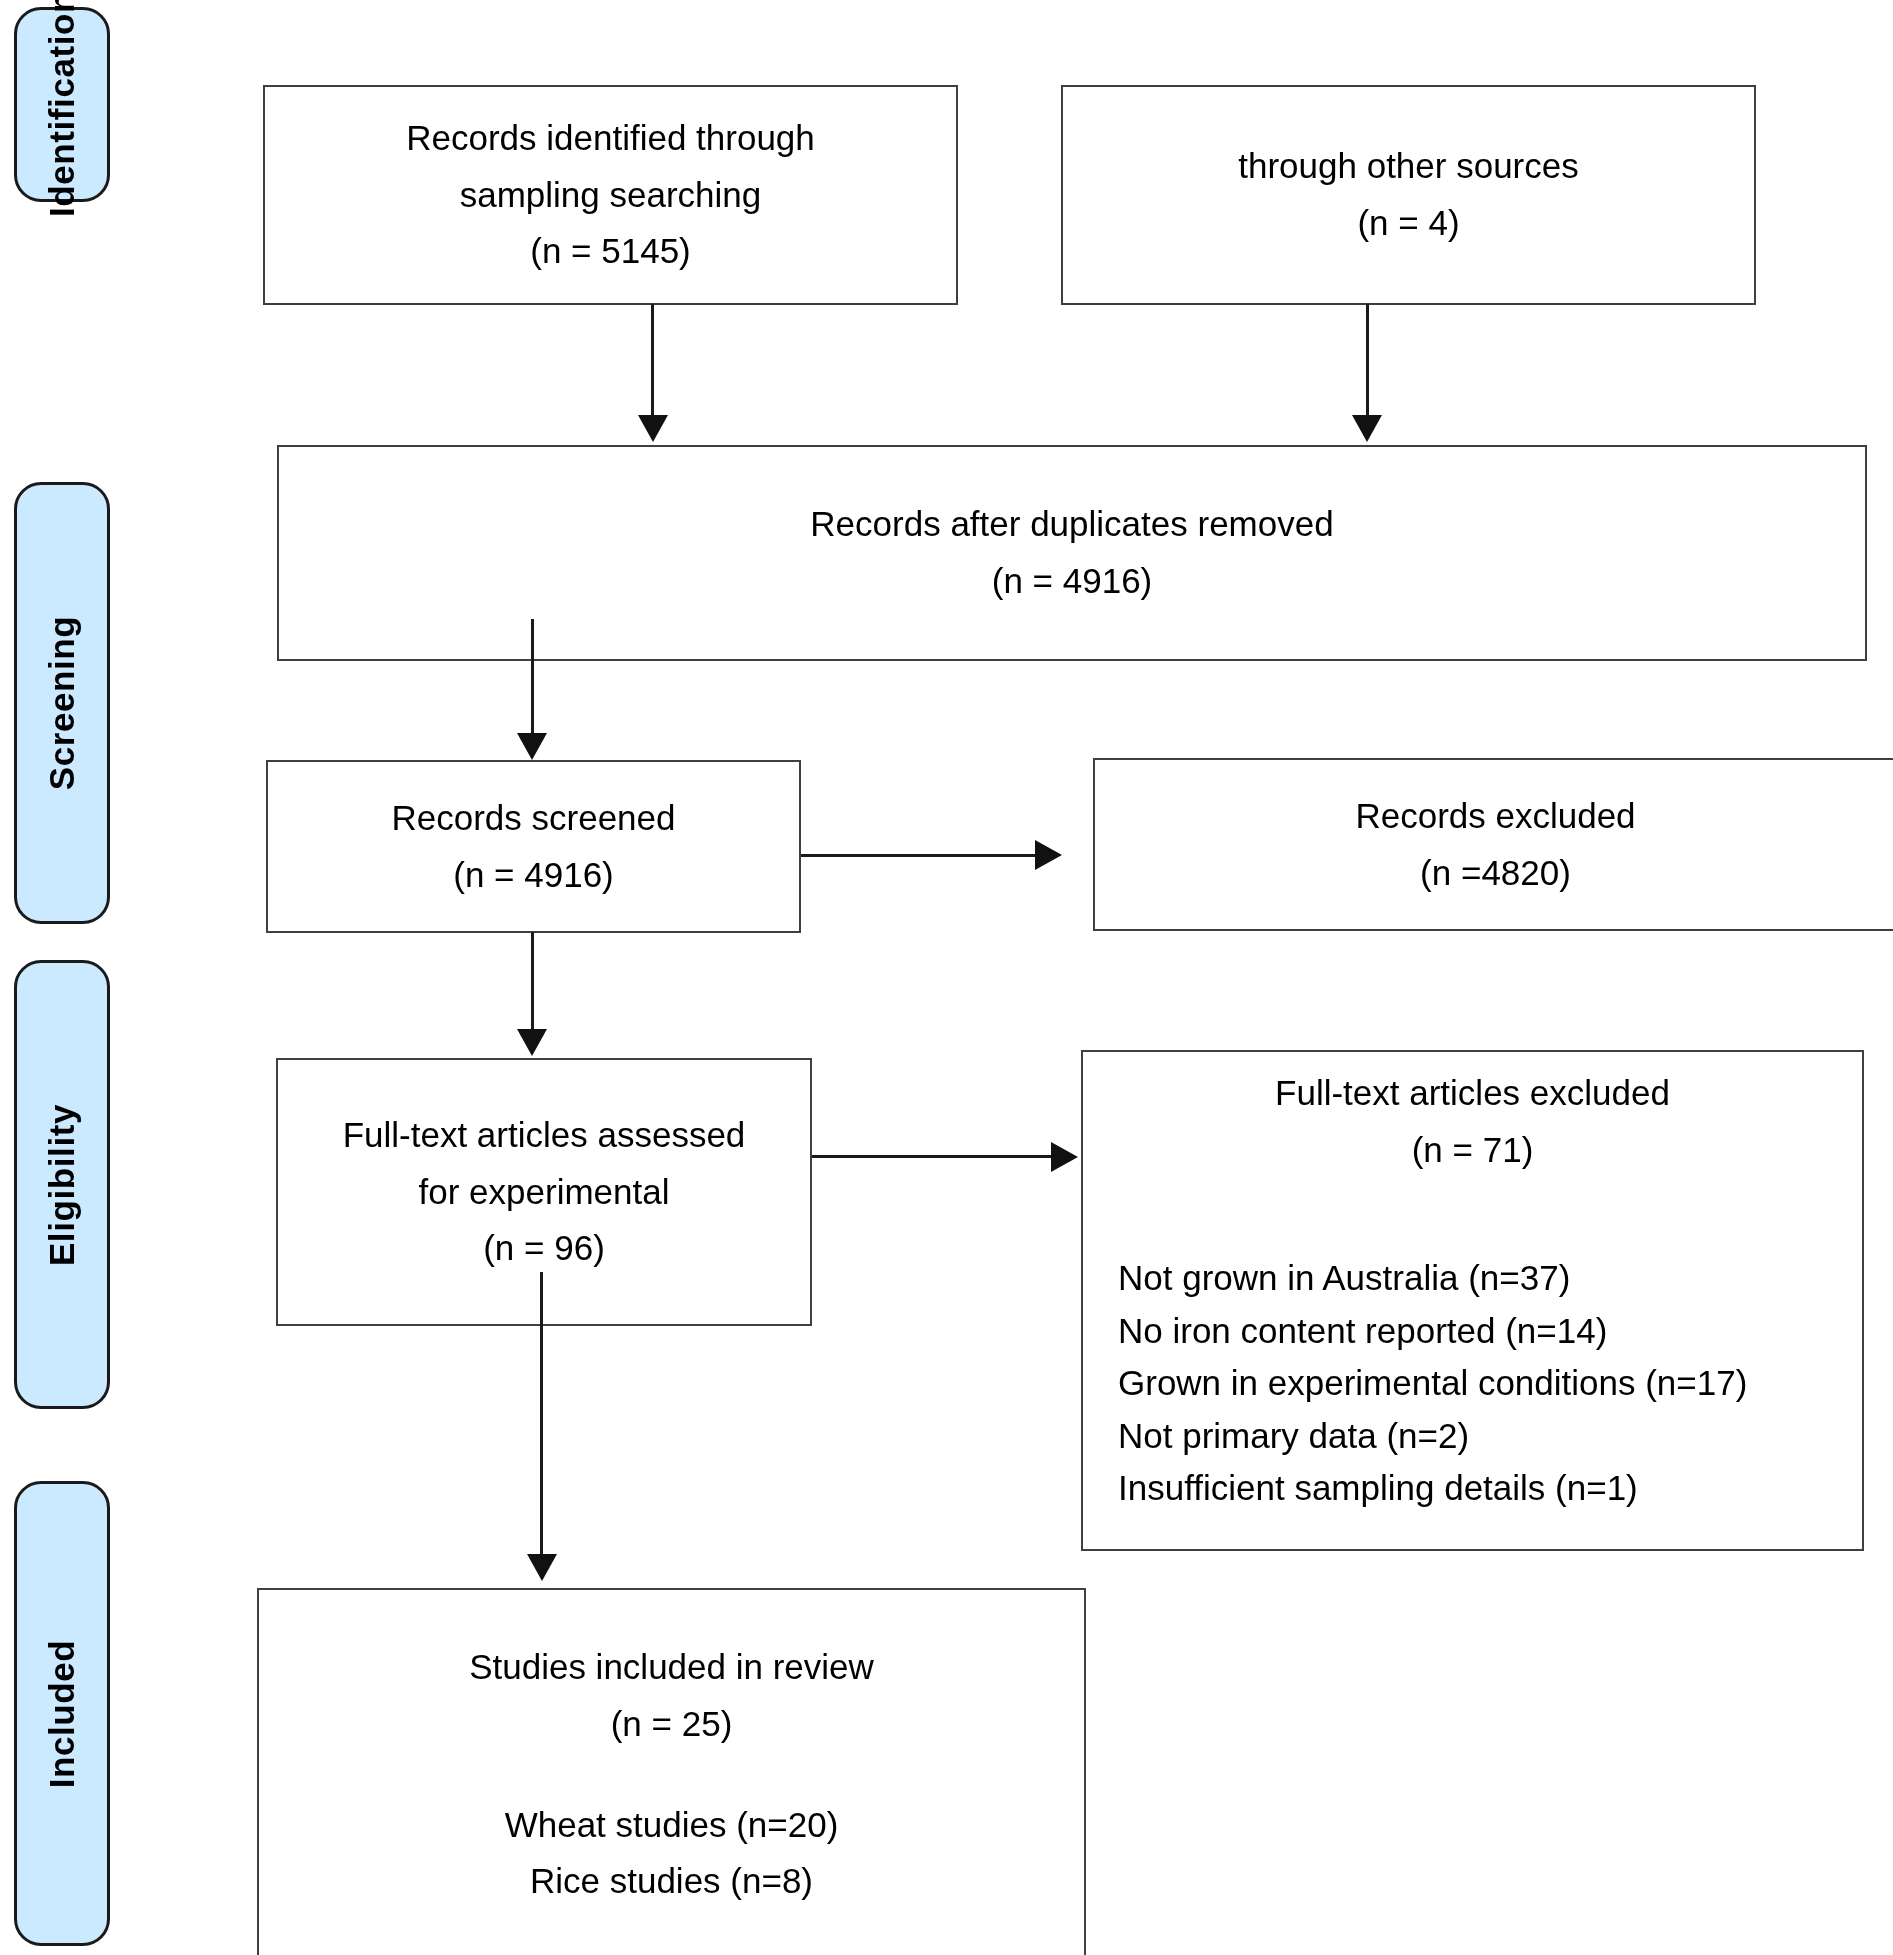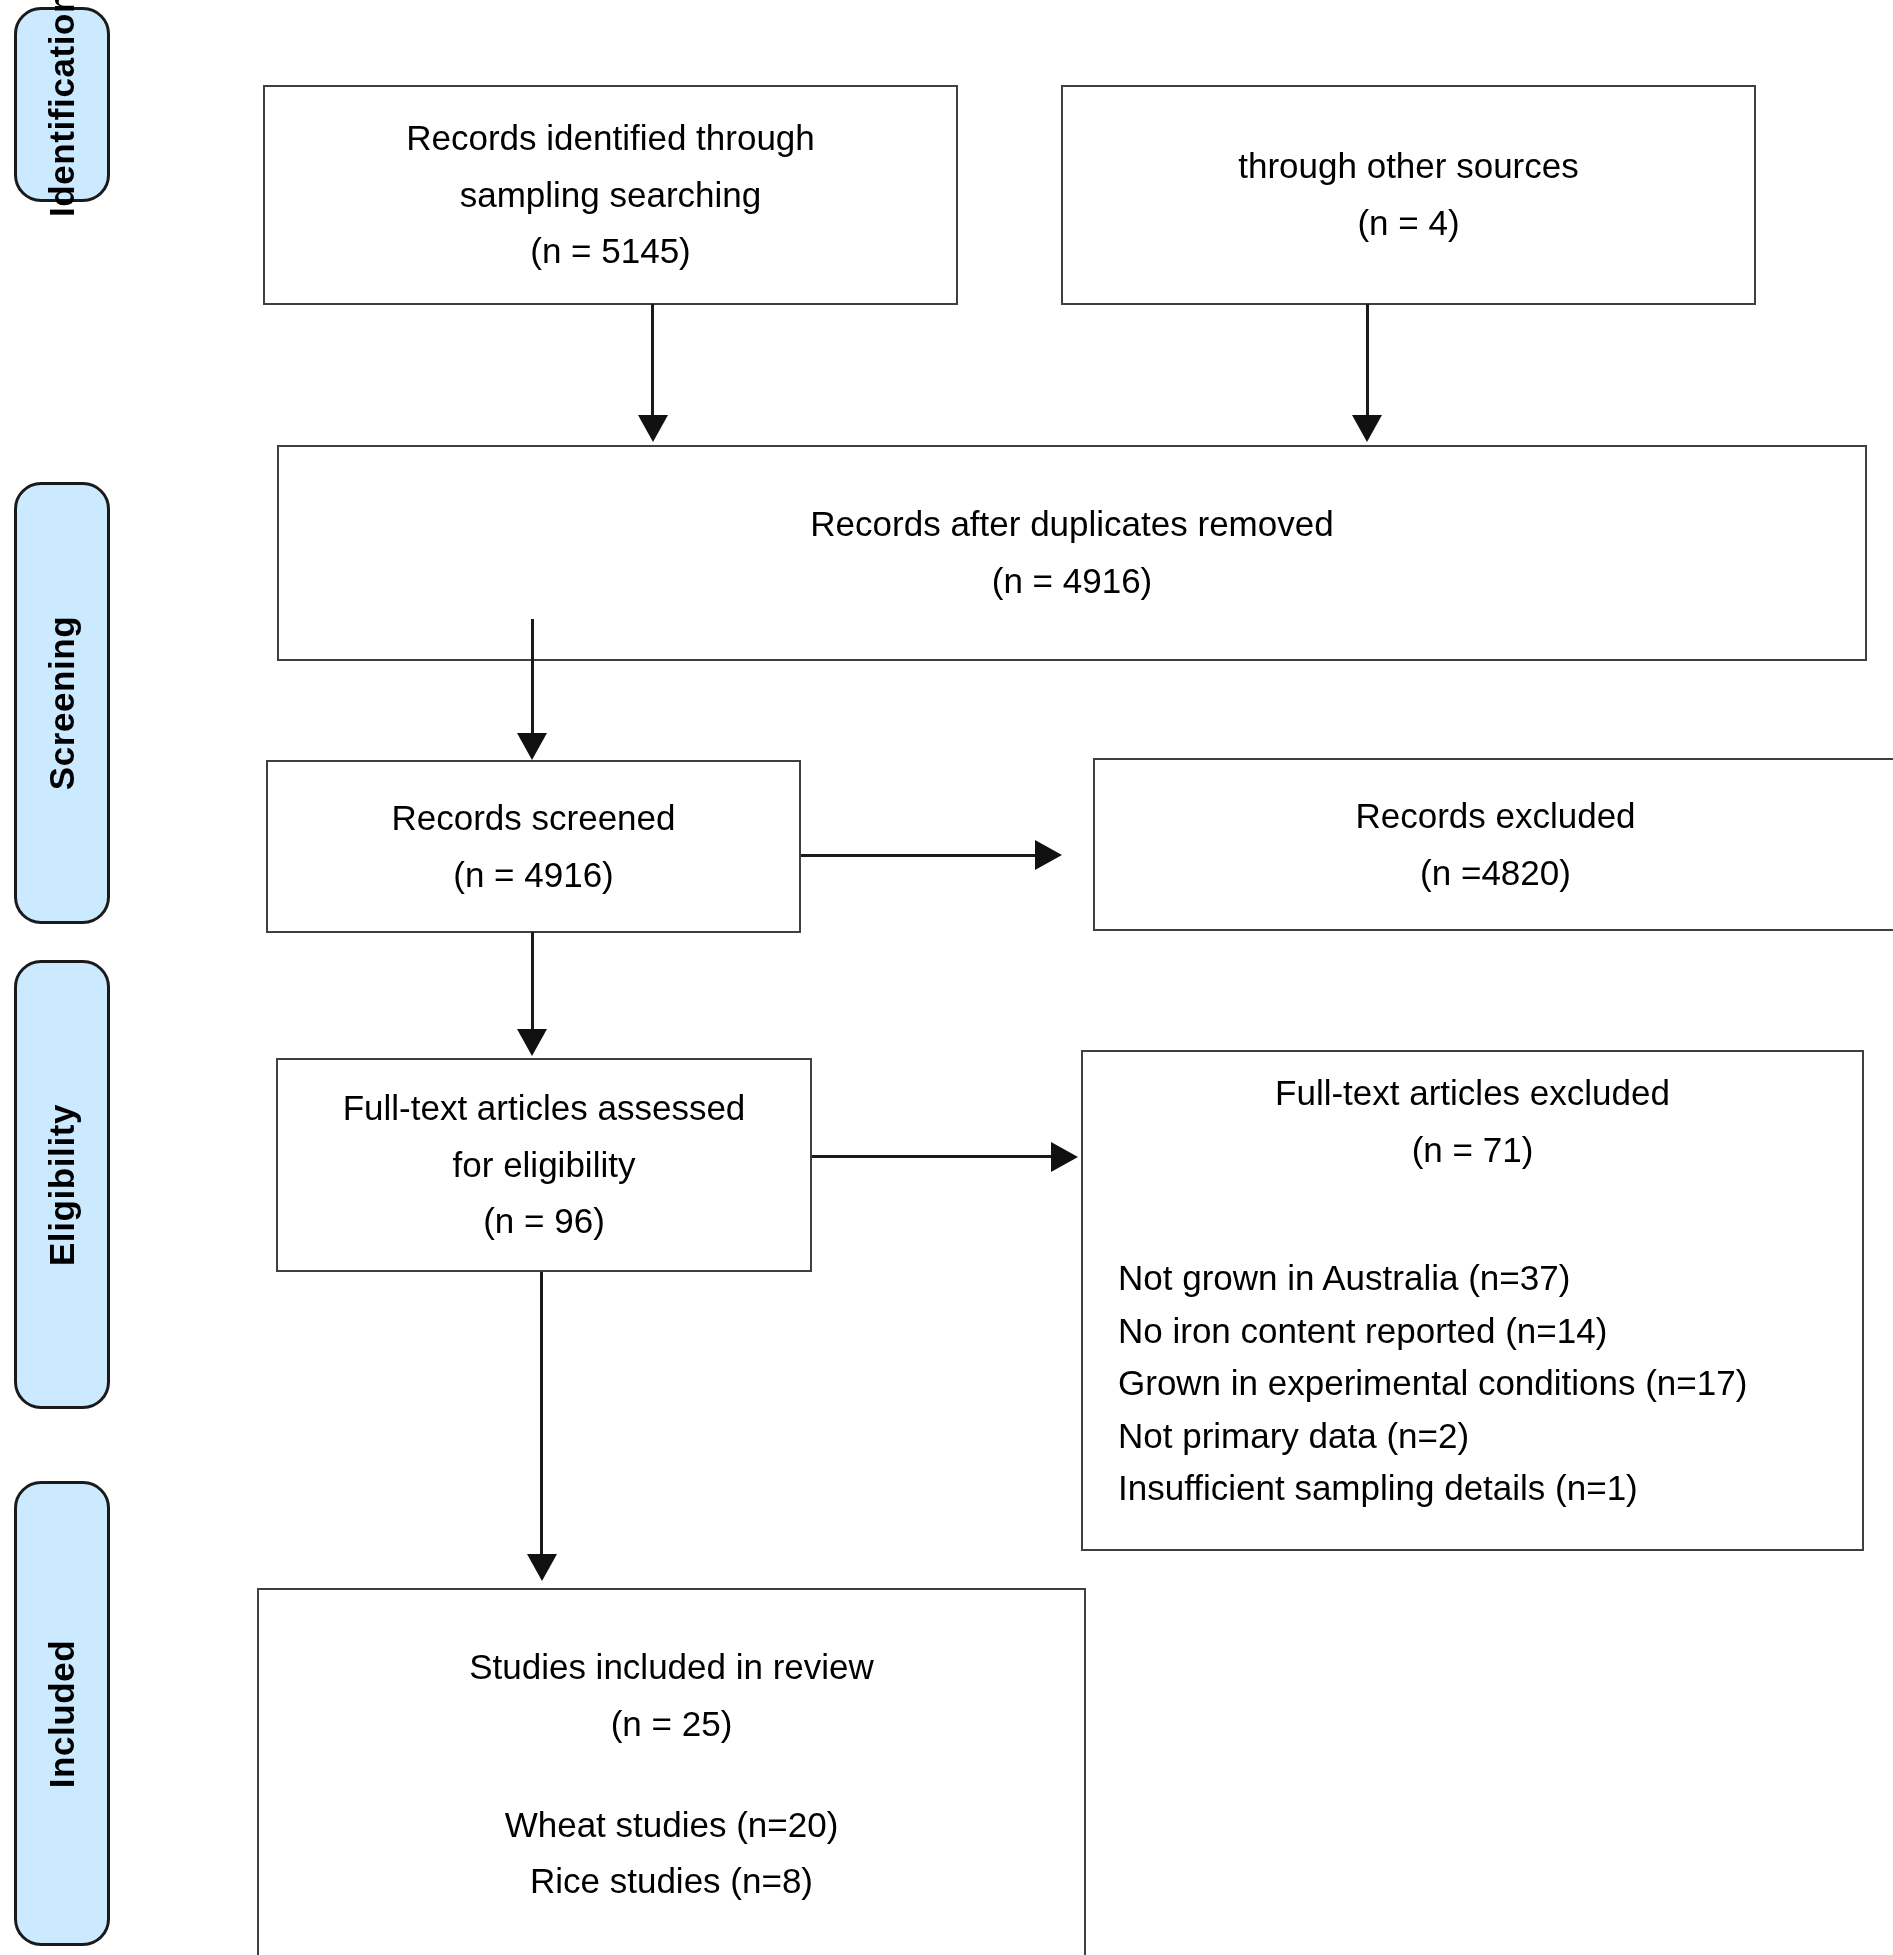--- a/index.html
+++ b/index.html
@@ -150,23 +150,23 @@
     <span class="line">Records excluded</span>
     <span class="line">(n =4820)</span>
   </div>
 
   <div class="hline" style="left:801px;top:854px;width:238px;height:3.4px;"></div>
   <div class="arrow-right" style="left:1035px;top:840px;"></div>
 
   <div class="vline" style="left:531px;top:932px;width:3.4px;height:98px;"></div>
   <div class="arrow-down" style="left:517px;top:1029px;"></div>
 
-  <div class="box" style="left:276px;top:1058px;width:536px;height:214px;">
+  <div class="box" style="left:276px;top:1058px;width:536px;height:268px;">
     <span class="line">Full-text articles assessed</span>
-    <span class="line">for eligibility</span>
+    <span class="line">for experimental</span>
     <span class="line">(n = 96)</span>
   </div>
 
   <div class="box left-aligned-list" style="left:1081px;top:1050px;width:783px;height:501px;">
     <div class="centered-head">
       <span class="line">Full-text articles excluded</span>
       <span class="line">(n = 71)</span>
     </div>
     <div class="reason-list">
       <span class="line">Not grown in Australia (n=37)</span>

